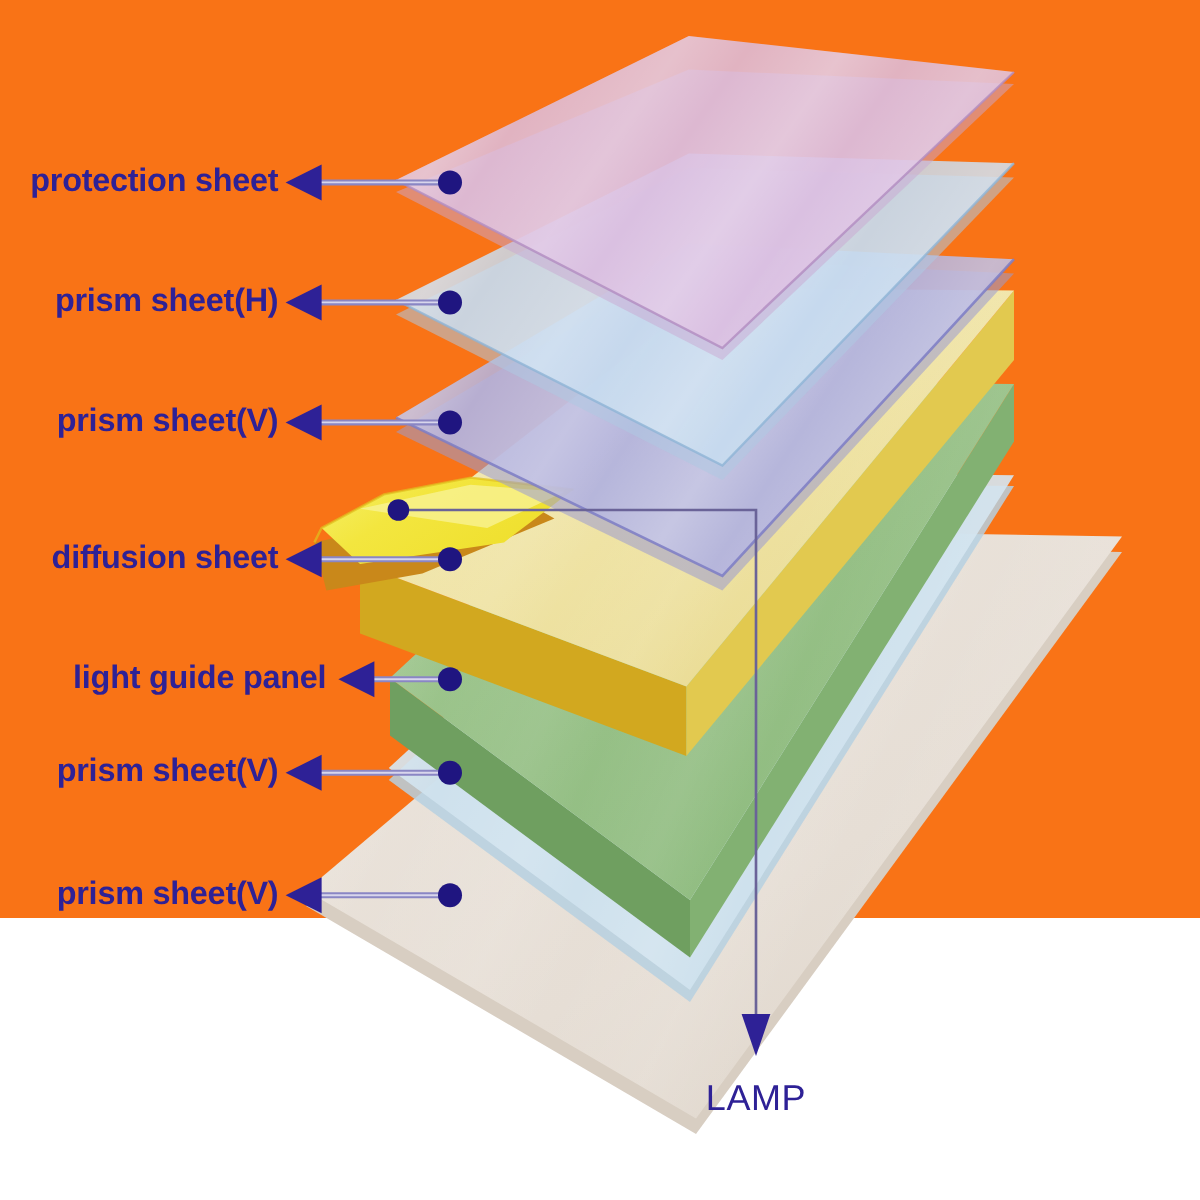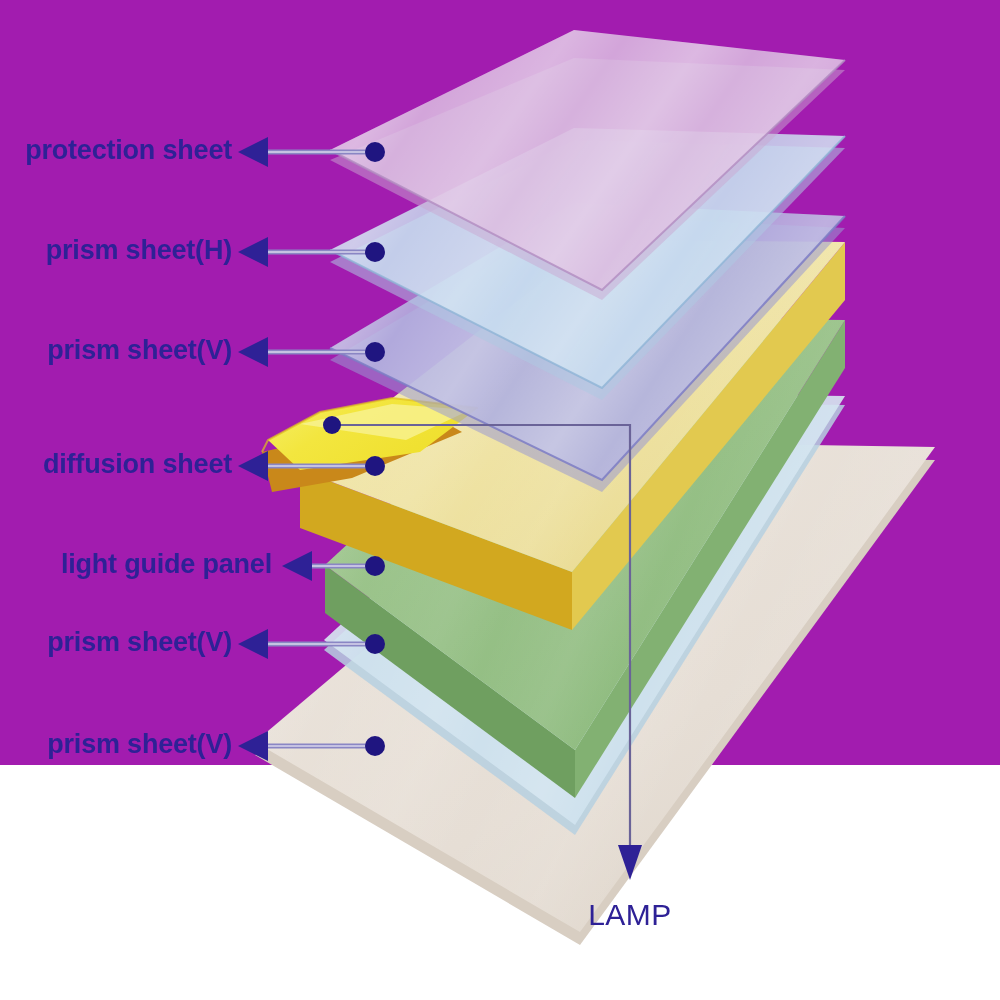--- a/index.html
+++ b/index.html
@@ -10,21 +10,21 @@
   body {
     width: 1000px;
     height: 1000px;
     font-family: "Liberation Sans", sans-serif;
     overflow: hidden;
   }
   #stage {
     position: relative;
     width: 1000px;
     height: 765px;
-    background: #a21caf;
+    background: #f97316;
   }
   svg#diagram {
     position: absolute;
     left: 0;
     top: 0;
     width: 1000px;
     height: 1000px;
     display: block;
   }
   .lbl {

